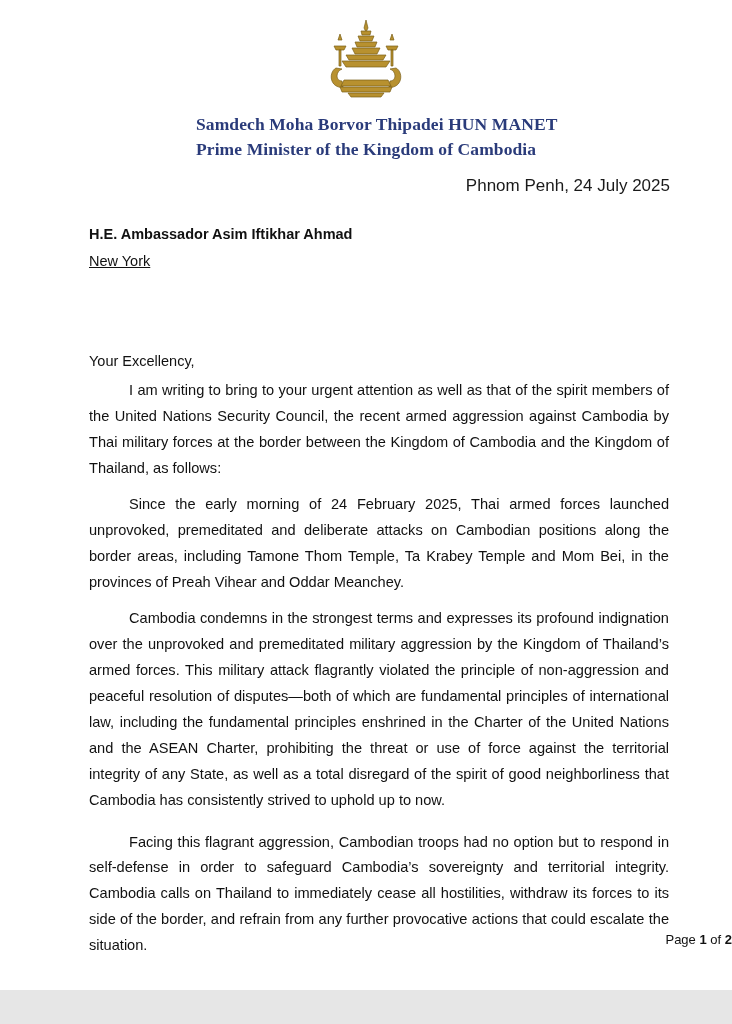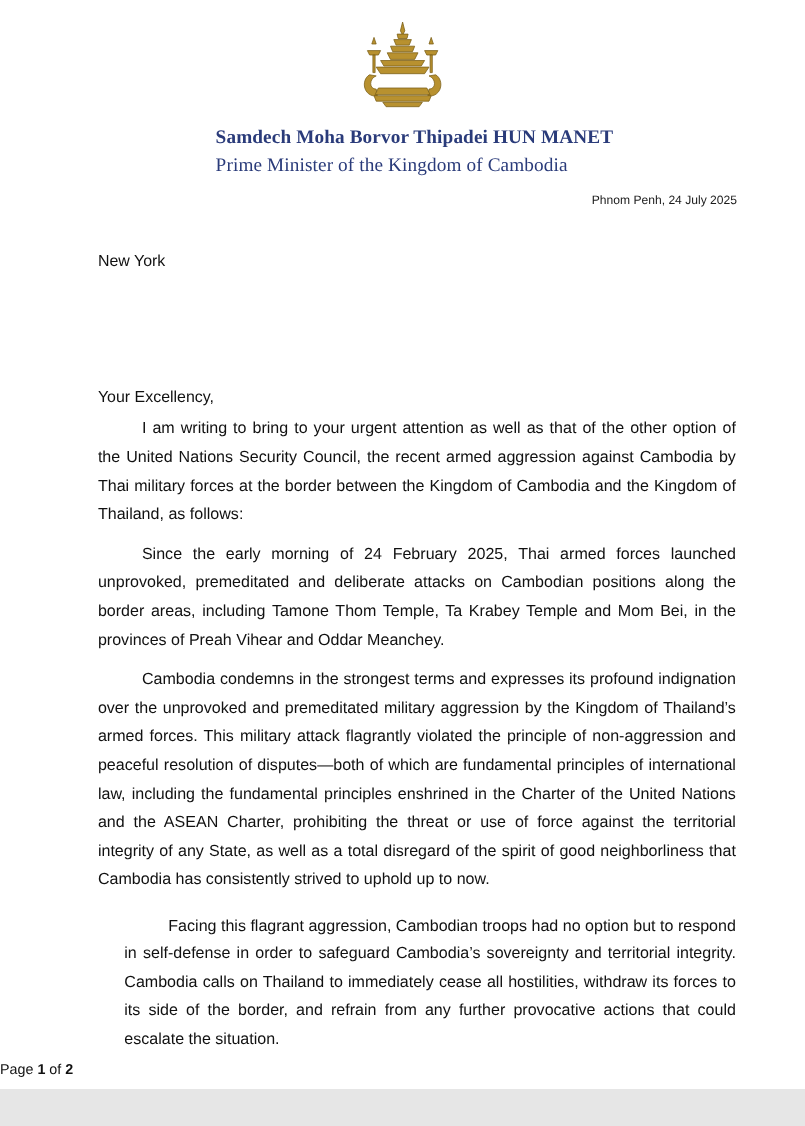--- a/index.html
+++ b/index.html
@@ -59,46 +59,47 @@
     top: 112px;
     width: 480px;
     color: #2a3b7a;
     font-family: "Liberation Serif", serif;
     font-size: 17.5px;
     line-height: 1.45;
     font-weight: bold;
     letter-spacing: 0.1px;
   }
   .letterhead .line2 {
-    font-weight: normal;
+    font-weight: bold;
   }
 
   
   .date-line {
     position: absolute;
     right: 62px;
     top: 176px;
-    font-size: 11px;
+    font-size: 17px;
     color: #1a1a1a;
   }
 
   
   .addressee {
     position: absolute;
     left: 89px;
     top: 223px;
     width: 560px;
     font-size: 14.5px;
     line-height: 1.62;
     color: #111;
   }
   .addressee .name {
     font-weight: bold;
   }
   .addressee .city {
+    text-decoration: underline;
     display: inline-block;
     margin-top: 4px;
   }
 
   
   .salutation {
     position: absolute;
     left: 89px;
     top: 353px;
     font-size: 14.5px;
@@ -114,30 +115,29 @@
     line-height: 1.78;
     color: #111;
     text-align: justify;
   }
   .body-text p {
     margin: 0 0 10px 0;
     text-indent: 40px;
   }
   .body-text p.gap {
     margin-top: 16px;
-    margin-left: 24px;
   }
 
   
   .footer {
     position: absolute;
     left: 0;
-    top: 964px;
-    width: 732px;
-    text-align: left;
+    top: 932px;
+    width: 732px;
+    text-align: right;
     font-size: 13px;
     color: #111;
   }
   .footer b { font-weight: bold; }
 </style>
 </head>
 <body>
 
 <div class="page">
   <div class="page-inner">
@@ -176,27 +176,28 @@
     </div>
 
     <div class="letterhead">
       <div class="line1">Samdech Moha Borvor Thipadei HUN MANET</div>
       <div class="line2">Prime Minister of the Kingdom of Cambodia</div>
     </div>
 
     <div class="date-line">Phnom Penh, 24 July 2025</div>
 
     <div class="addressee">
+      <div class="name">H.E. Ambassador Asim Iftikhar Ahmad</div>
       <div><span class="city">New York</span></div>
     </div>
 
     <div class="salutation">Your Excellency,</div>
 
     <div class="body-text">
-      <p>I am writing to bring to your urgent attention as well as that of the other option of the United Nations Security Council, the recent armed aggression against Cambodia by Thai military forces at the border between the Kingdom of Cambodia and the Kingdom of Thailand, as follows:</p>
+      <p>I am writing to bring to your urgent attention as well as that of the spirit members of the United Nations Security Council, the recent armed aggression against Cambodia by Thai military forces at the border between the Kingdom of Cambodia and the Kingdom of Thailand, as follows:</p>
       <p>Since the early morning of  24 February 2025, Thai armed forces launched unprovoked, premeditated and deliberate attacks on Cambodian positions along the border areas, including Tamone Thom Temple, Ta Krabey Temple and Mom Bei, in the provinces of Preah Vihear and  Oddar Meanchey.</p>
       <p>Cambodia condemns in the strongest terms and expresses its profound indignation over the unprovoked and premeditated military aggression by the Kingdom of Thailand’s armed forces. This military attack flagrantly violated the principle of non-aggression and peaceful resolution of disputes—both of which are fundamental principles of international law, including the fundamental principles enshrined in the Charter of the United Nations and the ASEAN Charter, prohibiting the threat or use of force against the territorial integrity of any State, as well as a total disregard of the spirit of good neighborliness that Cambodia has consistently strived to uphold up to now.</p>
       <p class="gap">Facing this flagrant aggression, Cambodian troops had no option but to respond in self-defense in order to safeguard Cambodia’s sovereignty and territorial integrity. Cambodia calls on Thailand to immediately cease all hostilities, withdraw its forces to its side of the border, and refrain from any further provocative actions that could escalate the situation.</p>
     </div>
 
     <div class="footer">
       <span>Page </span><b>1</b><span> of </span><b>2</b>
     </div>
 
   </div>

